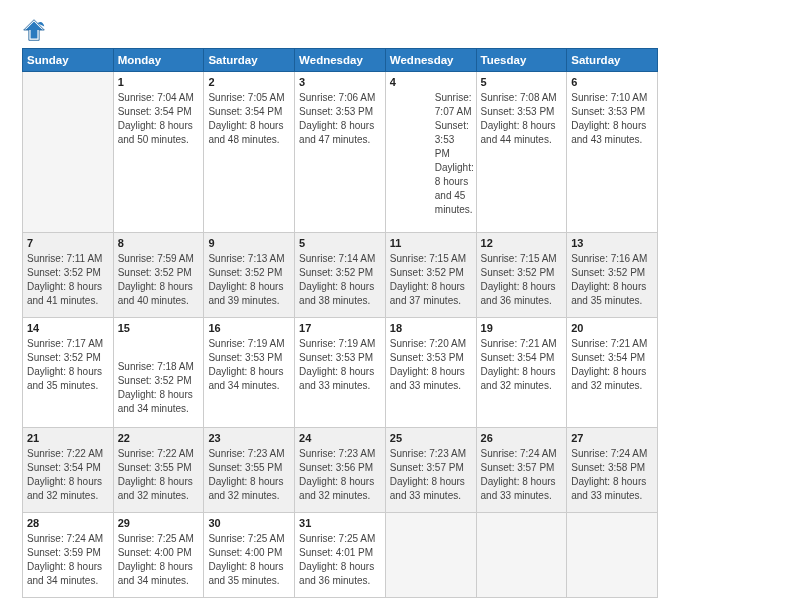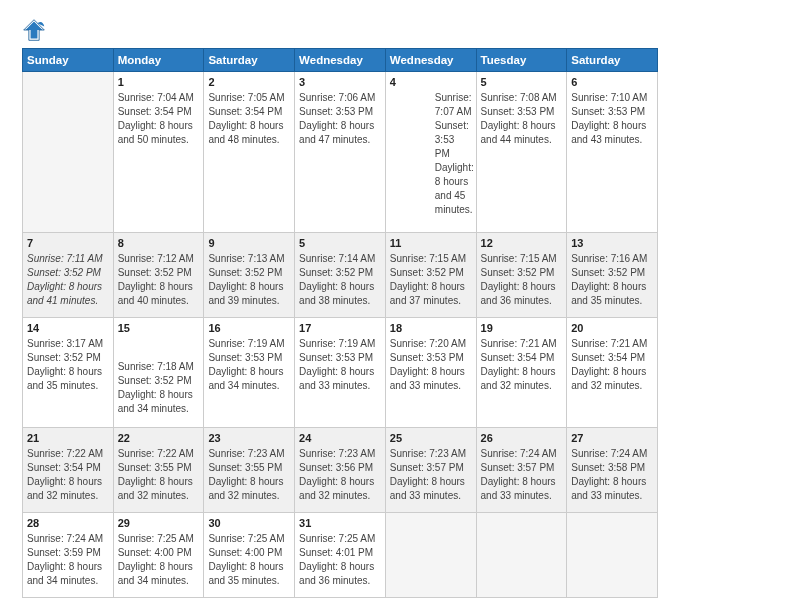--- a/index.html
+++ b/index.html
@@ -181,28 +181,28 @@
             <span class="day-num">6</span>
             <div class="day-info" style="white-space: pre-line;">Sunrise: 7:10 AM
 Sunset: 3:53 PM
 Daylight: 8 hours
 and 43 minutes.</div>
           </td>
         </tr>
         <tr class="row-shaded">
           <td>
             <span class="day-num">7</span>
-            <div class="day-info" style="white-space: pre-line; font-style: italic;">Sunrise: 7:11 AM
+            <div class="day-info" style="white-space: pre-line;">Sunrise: 7:11 AM
 Sunset: 3:52 PM
 Daylight: 8 hours
 and 41 minutes.</div>
           </td>
           <td>
             <span class="day-num">8</span>
-            <div class="day-info" style="white-space: pre-line;">Sunrise: 7:12 AM
+            <div class="day-info" style="white-space: pre-line;">Sunrise: 7:59 AM
 Sunset: 3:52 PM
 Daylight: 8 hours
 and 40 minutes.</div>
           </td>
           <td>
             <span class="day-num">9</span>
             <div class="day-info" style="white-space: pre-line;">Sunrise: 7:13 AM
 Sunset: 3:52 PM
 Daylight: 8 hours
 and 39 minutes.</div>
@@ -232,21 +232,21 @@
             <span class="day-num">13</span>
             <div class="day-info" style="white-space: pre-line;">Sunrise: 7:16 AM
 Sunset: 3:52 PM
 Daylight: 8 hours
 and 35 minutes.</div>
           </td>
         </tr>
         <tr>
           <td>
             <span class="day-num">14</span>
-            <div class="day-info" style="white-space: pre-line;">Sunrise: 3:17 AM
+            <div class="day-info" style="white-space: pre-line;">Sunrise: 7:17 AM
 Sunset: 3:52 PM
 Daylight: 8 hours
 and 35 minutes.</div>
           </td>
           <td>
             <span class="day-num">15</span>
             <div class="day-info" style="white-space: pre-line; margin-top: 24px;">Sunrise: 7:18 AM
 Sunset: 3:52 PM
 Daylight: 8 hours
 and 34 minutes.</div>

